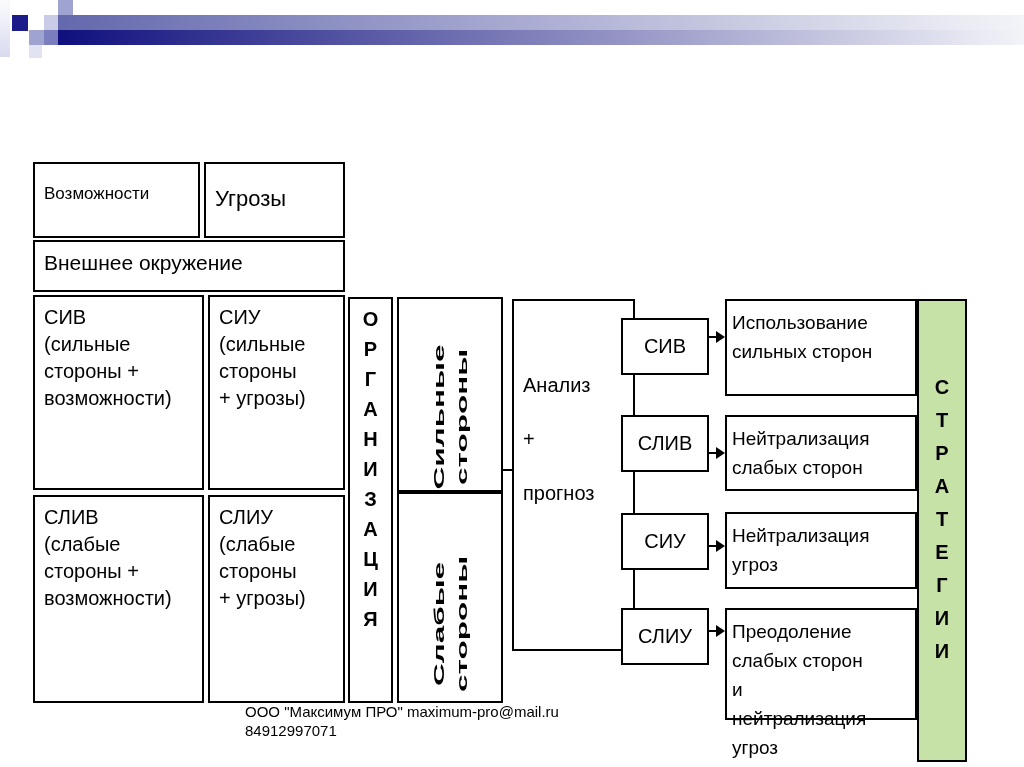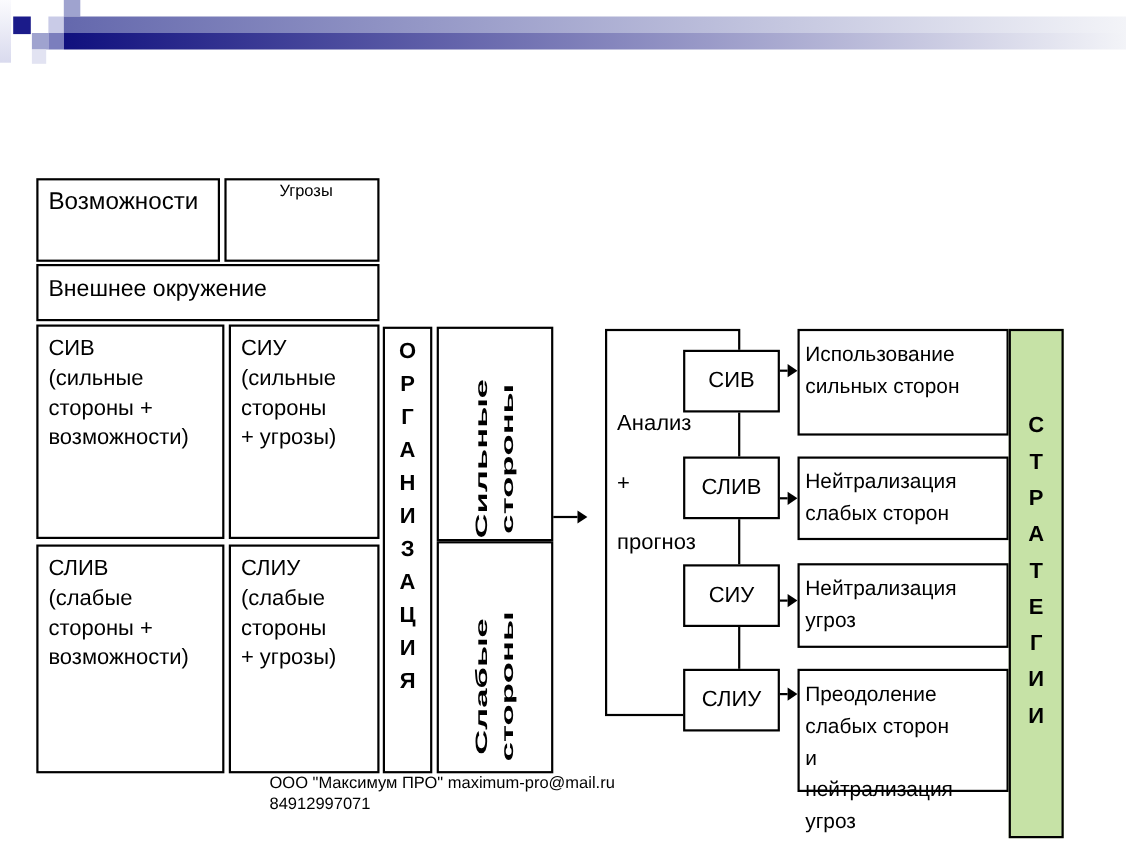--- a/index.html
+++ b/index.html
@@ -41,24 +41,24 @@
   <div class="sq" style="left:29px;top:30px;width:15px;height:15px;background:var(--lavender,#9fa3cf);"></div>
   <div class="sq" style="left:44px;top:30px;width:14px;height:15px;background:var(--lavender-mid,#7b7ebd);"></div>
   <div class="sq" style="left:29px;top:45px;width:13px;height:13px;background:var(--lavender-pale,#e2e3f2);"></div>
   <div class="bar" style="left:58px;top:15px;width:966px;height:15px;
               background:linear-gradient(to right,var(--navy-mid,#6468ad),var(--bar-fade,#f3f4f8));"></div>
   <div class="bar" style="left:58px;top:30px;width:966px;height:15px;
               background:linear-gradient(to right,var(--navy-dark,#10107e),var(--bar-fade,#f3f4f8));"></div>
 
 
   <div class="box" style="left:33px;top:162px;width:167px;height:76px;">
-    <div class="pre" style="font-size:22px;padding:6px 9px;">Возможности</div>
+    <div class="pre" style="font-size:17px;padding:20px 9px;">Возможности</div>
   </div>
   <div class="box" style="left:204px;top:162px;width:141px;height:76px;">
-    <div class="pre" style="font-size:15px;padding:1px 9px;margin-left:39px;">Угрозы</div>
+    <div class="pre" style="font-size:22px;padding:22px 9px;">Угрозы</div>
   </div>
   <div class="box" style="left:33px;top:240px;width:312px;height:52px;">
     <div class="pre" style="font-size:21px;padding:9px 9px;">Внешнее окружение</div>
   </div>
   <div class="box" style="left:33px;top:295px;width:171px;height:195px;">
     <div class="cell pre">СИВ
 (сильные
 стороны +
 возможности)</div>
   </div>
@@ -99,21 +99,21 @@
     <span class="vtext" style="top:62%;">Сильные
 стороны</span>
   </div>
   <div class="box" style="left:397px;top:492px;width:106px;height:211px;">
     <span class="vtext" style="top:63%;">Слабые
 стороны</span>
   </div>
 
   <div class="harrow" style="left:503px;top:469px;width:22px;"></div>
 
-  <div class="box" style="left:550px;top:299px;width:123px;height:352px;">
+  <div class="box" style="left:512px;top:299px;width:123px;height:352px;">
     <div id="analysis-text" class="pre">Анализ
 +
 прогноз</div>
   </div>
 
   <div class="box keybox" style="left:621px;top:318px;width:88px;height:57px;">
     <span>СИВ</span>
   </div>
   <div class="box keybox" style="left:621px;top:415px;width:88px;height:57px;">
     <span>СЛИВ</span>

